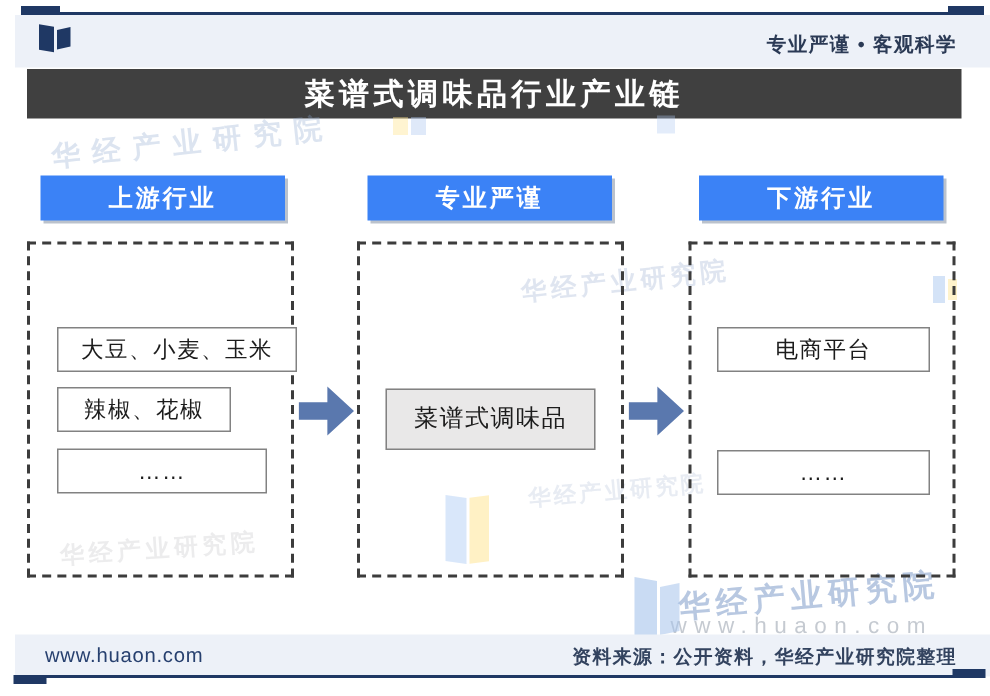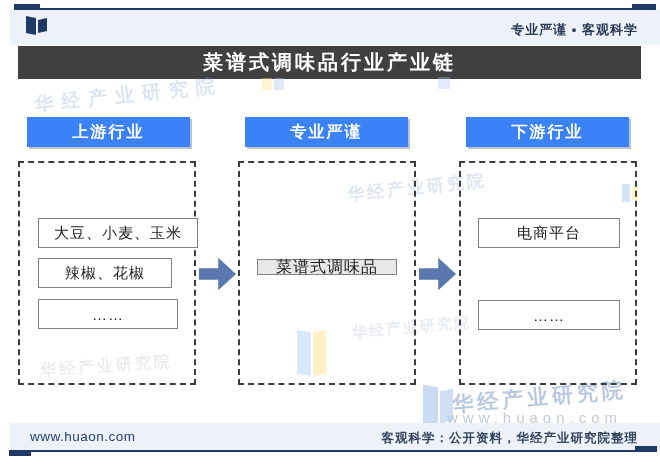--- a/index.html
+++ b/index.html
@@ -122,31 +122,31 @@
 
   <div class="col-header c0">上游行业</div>
   <div class="col-header c1">专业严谨</div>
   <div class="col-header c2">下游行业</div>
 
   <div class="dash-box c0"></div>
   <div class="dash-box c1"></div>
   <div class="dash-box c2"></div>
 
   <div class="item" style="left:38px;top:218px;width:160px;">大豆、小麦、玉米</div>
-  <div class="item" style="left:38px;top:258px;width:134px;">辣椒、花椒</div>
+  <div class="item" style="left:38px;top:258px;width:116px;">辣椒、花椒</div>
   <div class="item" style="left:38px;top:299px;width:140px;">……</div>
 
-  <div class="item shaded" style="left:257px;top:259px;width:140px;height:16px;">菜谱式调味品</div>
+  <div class="item shaded" style="left:257px;top:259px;width:140px;height:41px;">菜谱式调味品</div>
 
   <div class="item" style="left:478px;top:218px;width:142px;text-align:right;">电商平台</div>
   <div class="item" style="left:478px;top:300px;width:142px;">……</div>
 
   <div class="arrow a0"></div>
   <div class="arrow a1"></div>
 
   <div class="strip footer-strip"></div>
   <div class="footer-site">www.huaon.com</div>
-  <div class="footer-source">客观科学：公开资料，华经产业研究院整理</div>
+  <div class="footer-source">资料来源：公开资料，华经产业研究院整理</div>
   <div class="rule" style="left:14px;right:6px;top:450px;"></div>
   <div class="tick" style="left:9px;top:450px;width:22px;"></div>
   <div class="tick" style="right:3px;top:446px;width:22px;"></div>
 
 </div>
 
 </body></html>

